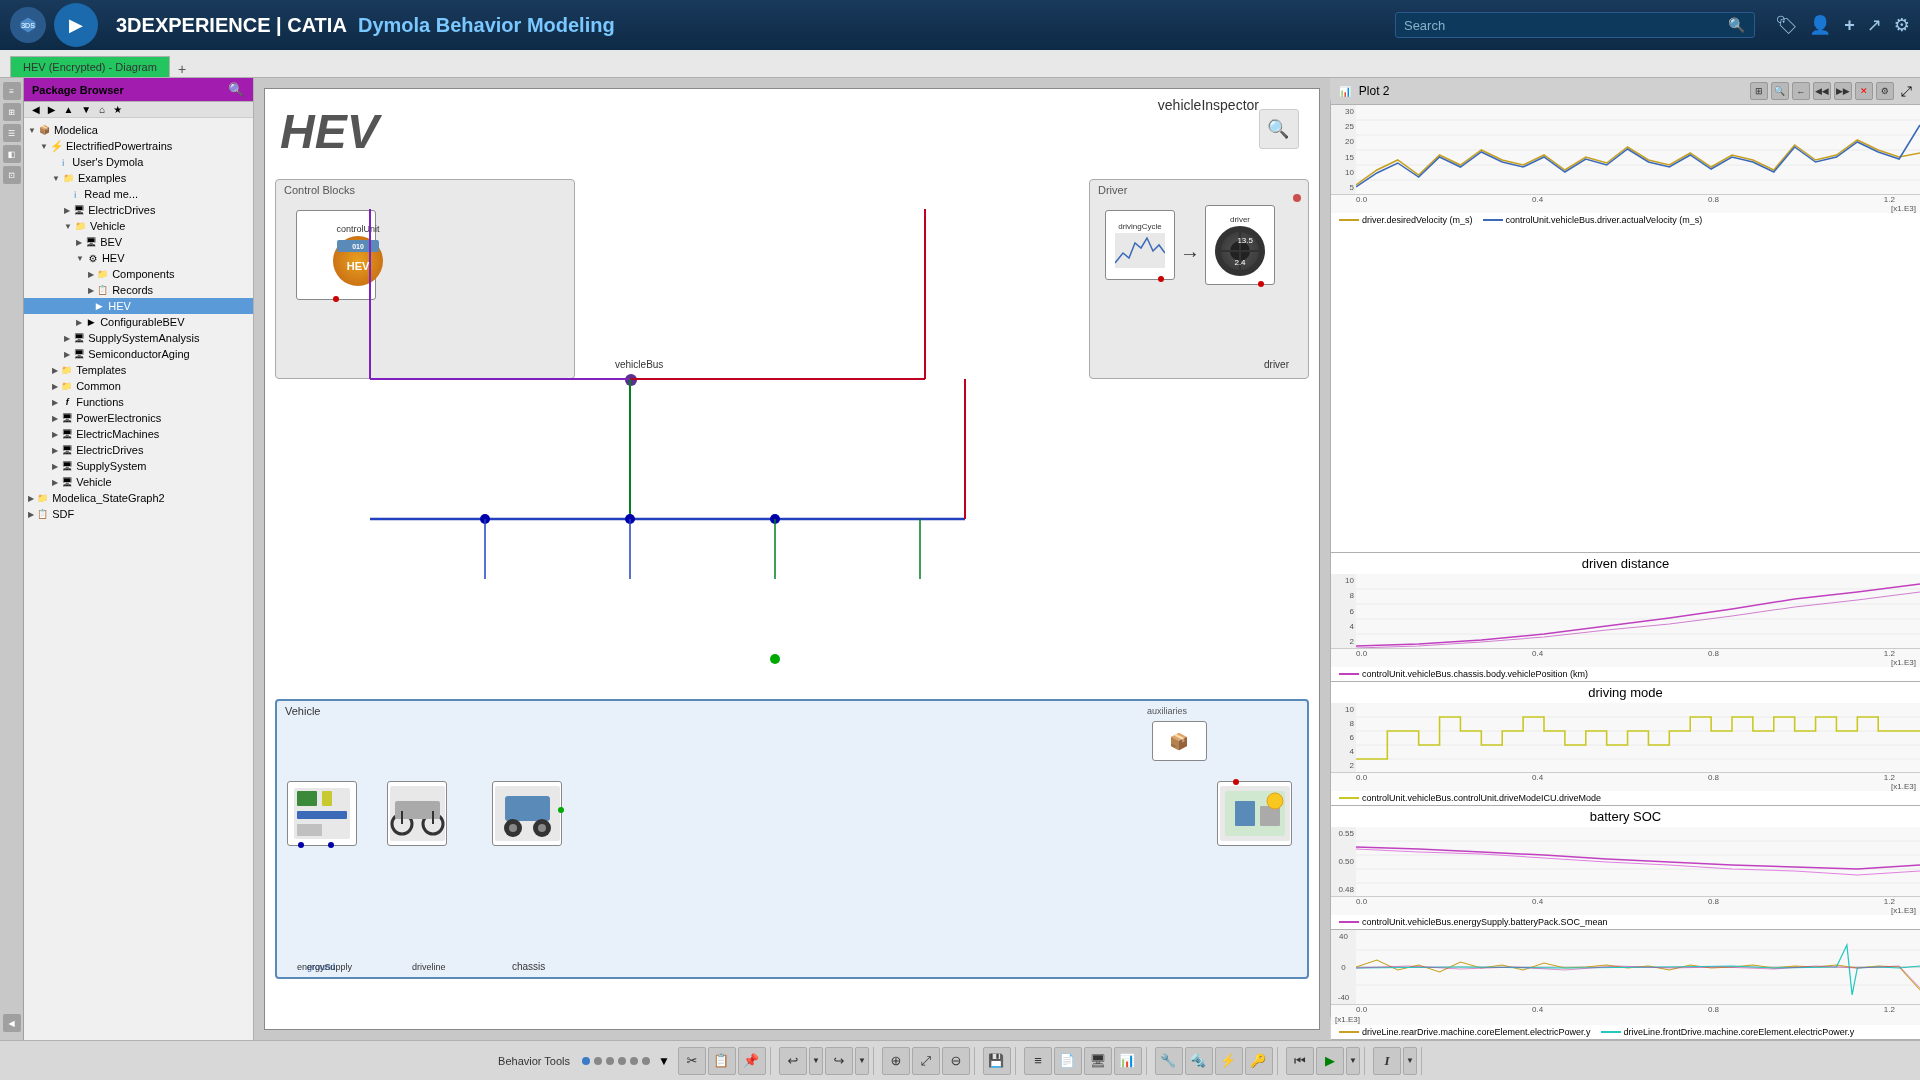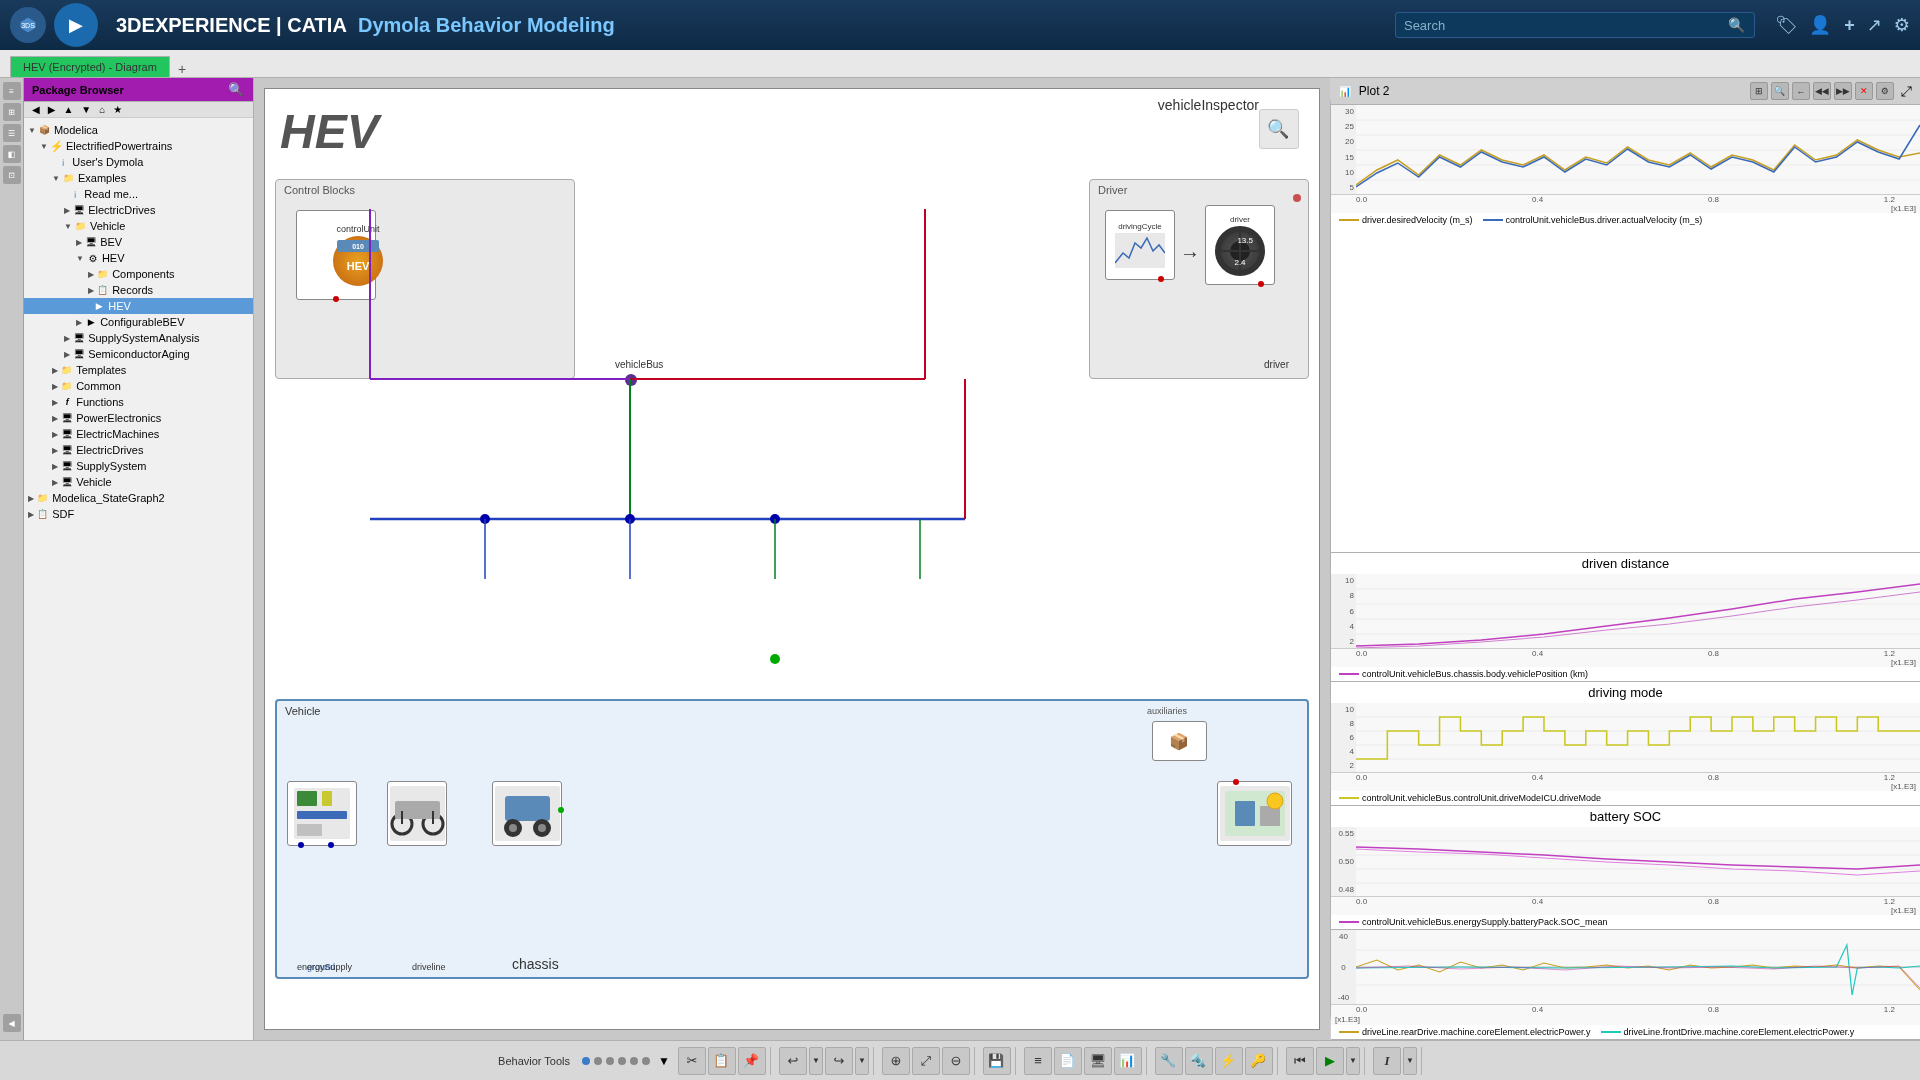--- a/index.html
+++ b/index.html
@@ -649,21 +649,21 @@
             <rect x="40" y="20" width="20" height="20" fill="#aaa" rx="1"></rect>
             <circle cx="55" cy="15" r="8" fill="#f8c820" stroke="#e0a020" stroke-width="1"></circle>
           </svg>
           <div class="conn-dot red" style="position:absolute; top:-3px; left:15px;"></div>
         </div>
 
         <div style="position:absolute; bottom:5px; left:30px; font-size:9px; color:#3a6ab8;">ground</div>
 
         <div style="position:absolute; bottom:5px; left:20px; font-size:9px; color:#333;">energySupply</div>
         <div style="position:absolute; bottom:5px; left:135px; font-size:9px; color:#333;">driveline</div>
-        <div style="position:absolute; bottom:5px; left:235px; font-size:14px; color:#333;margin-top:16px;">chassis</div>
+        <div style="position:absolute; bottom:5px; left:235px; font-size:10px; color:#333;margin-top:16px;">chassis</div>
       </div>
 
       <svg class="diagram-svg">
 
         <line x1="105" y1="120" x2="105" y2="290" stroke="#8020c0" stroke-width="2"></line>
 
         <line x1="105" y1="290" x2="365" y2="290" stroke="#8020c0" stroke-width="2"></line>
 
         <line x1="660" y1="120" x2="660" y2="290" stroke="#c00020" stroke-width="2"></line>
         <line x1="365" y1="290" x2="660" y2="290" stroke="#c00020" stroke-width="2"></line>

